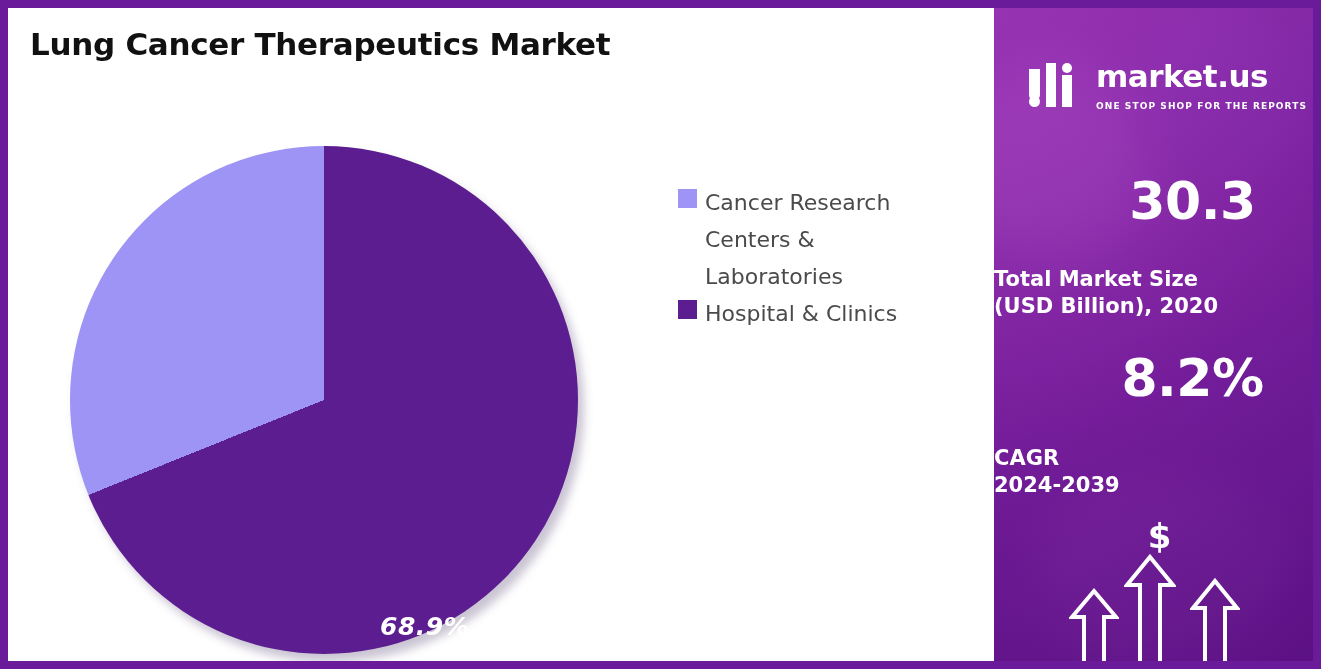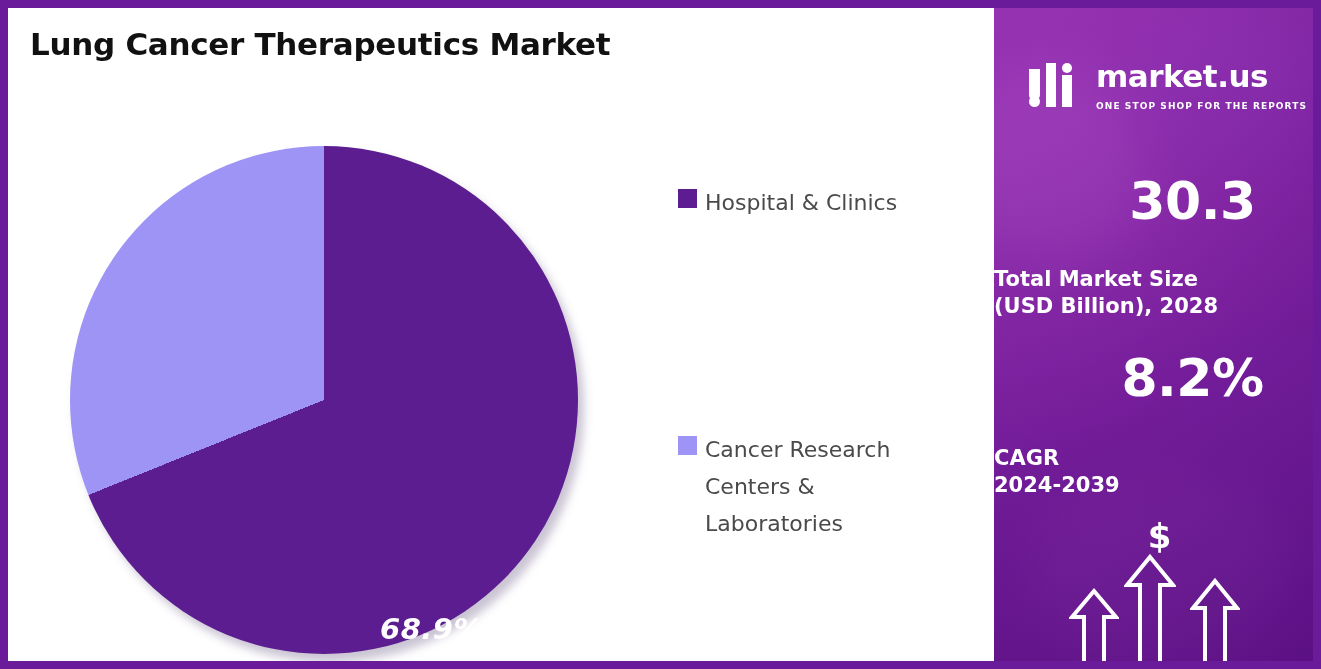--- a/index.html
+++ b/index.html
@@ -72,21 +72,21 @@
     left: 0;
     top: 0;
     width: 508px;
     height: 508px;
     border-radius: 50%;
   }
   #pie-label {
     position: absolute;
     left: 310px;
     top: 466px;
-    font-size: 29px;
+    font-size: 25px;
     font-weight: bold;
     font-style: italic;
     color: #ffffff;
     letter-spacing: 0.5px;
   }
   
   #legend {
     position: absolute;
     left: 670px;
     top: 176px;
@@ -211,27 +211,27 @@
 
     <div id="chart-title">Lung Cancer Therapeutics Market</div>
 
     <div id="pie-wrap">
       <div id="pie-shadow"></div>
       <div id="pie" style="background: conic-gradient(rgb(91, 29, 143) 0deg, rgb(91, 29, 143) 248.04deg, rgb(157, 148, 245) 248.04deg, rgb(157, 148, 245) 360deg);"></div>
       <div id="pie-label">68.9%</div>
     </div>
 
     <div id="legend">
+      <div class="legend-item" style="margin-bottom:0">
+        <span class="legend-swatch" style="background:#9d94f5"></span>
+        <span class="legend-label">Cancer Research Centers &amp; Laboratories</span>
+      </div>
       <div class="legend-item">
         <span class="legend-swatch" style="background:#5b1d8f"></span>
         <span class="legend-label">Hospital &amp; Clinics</span>
-      </div>
-      <div class="legend-item" style="margin-bottom:0">
-        <span class="legend-swatch" style="background:#9d94f5"></span>
-        <span class="legend-label">Cancer Research Centers &amp; Laboratories</span>
       </div>
     </div>
   </div>
 
   <div id="stats-panel">
     <div class="blob" id="blob1"></div>
     <div class="blob" id="blob2"></div>
     <div class="blob" id="blob3"></div>
     <div class="blob" id="blob4"></div>
     <div id="stats-tint"></div>
@@ -246,21 +246,21 @@
       </svg>
       <div id="logo-text-wrap">
         <div id="logo-text">market.us</div>
         <div id="logo-tag">ONE STOP SHOP FOR THE REPORTS</div>
       </div>
     </div>
 
     <div class="stat-big" id="stat1-value">30.3</div>
     <div class="stat-small" id="stat1-label">
       <span>Total Market Size</span><br>
-      <span>(USD Billion), 2028</span>
+      <span>(USD Billion), 2020</span>
     </div>
 
     <div class="stat-big" id="stat2-value">8.2%</div>
     <div class="stat-small" id="stat2-label">
       <span>CAGR</span><br>
       <span>2024-2039</span>
     </div>
 
     <div id="dollar-sign">$</div>
 

